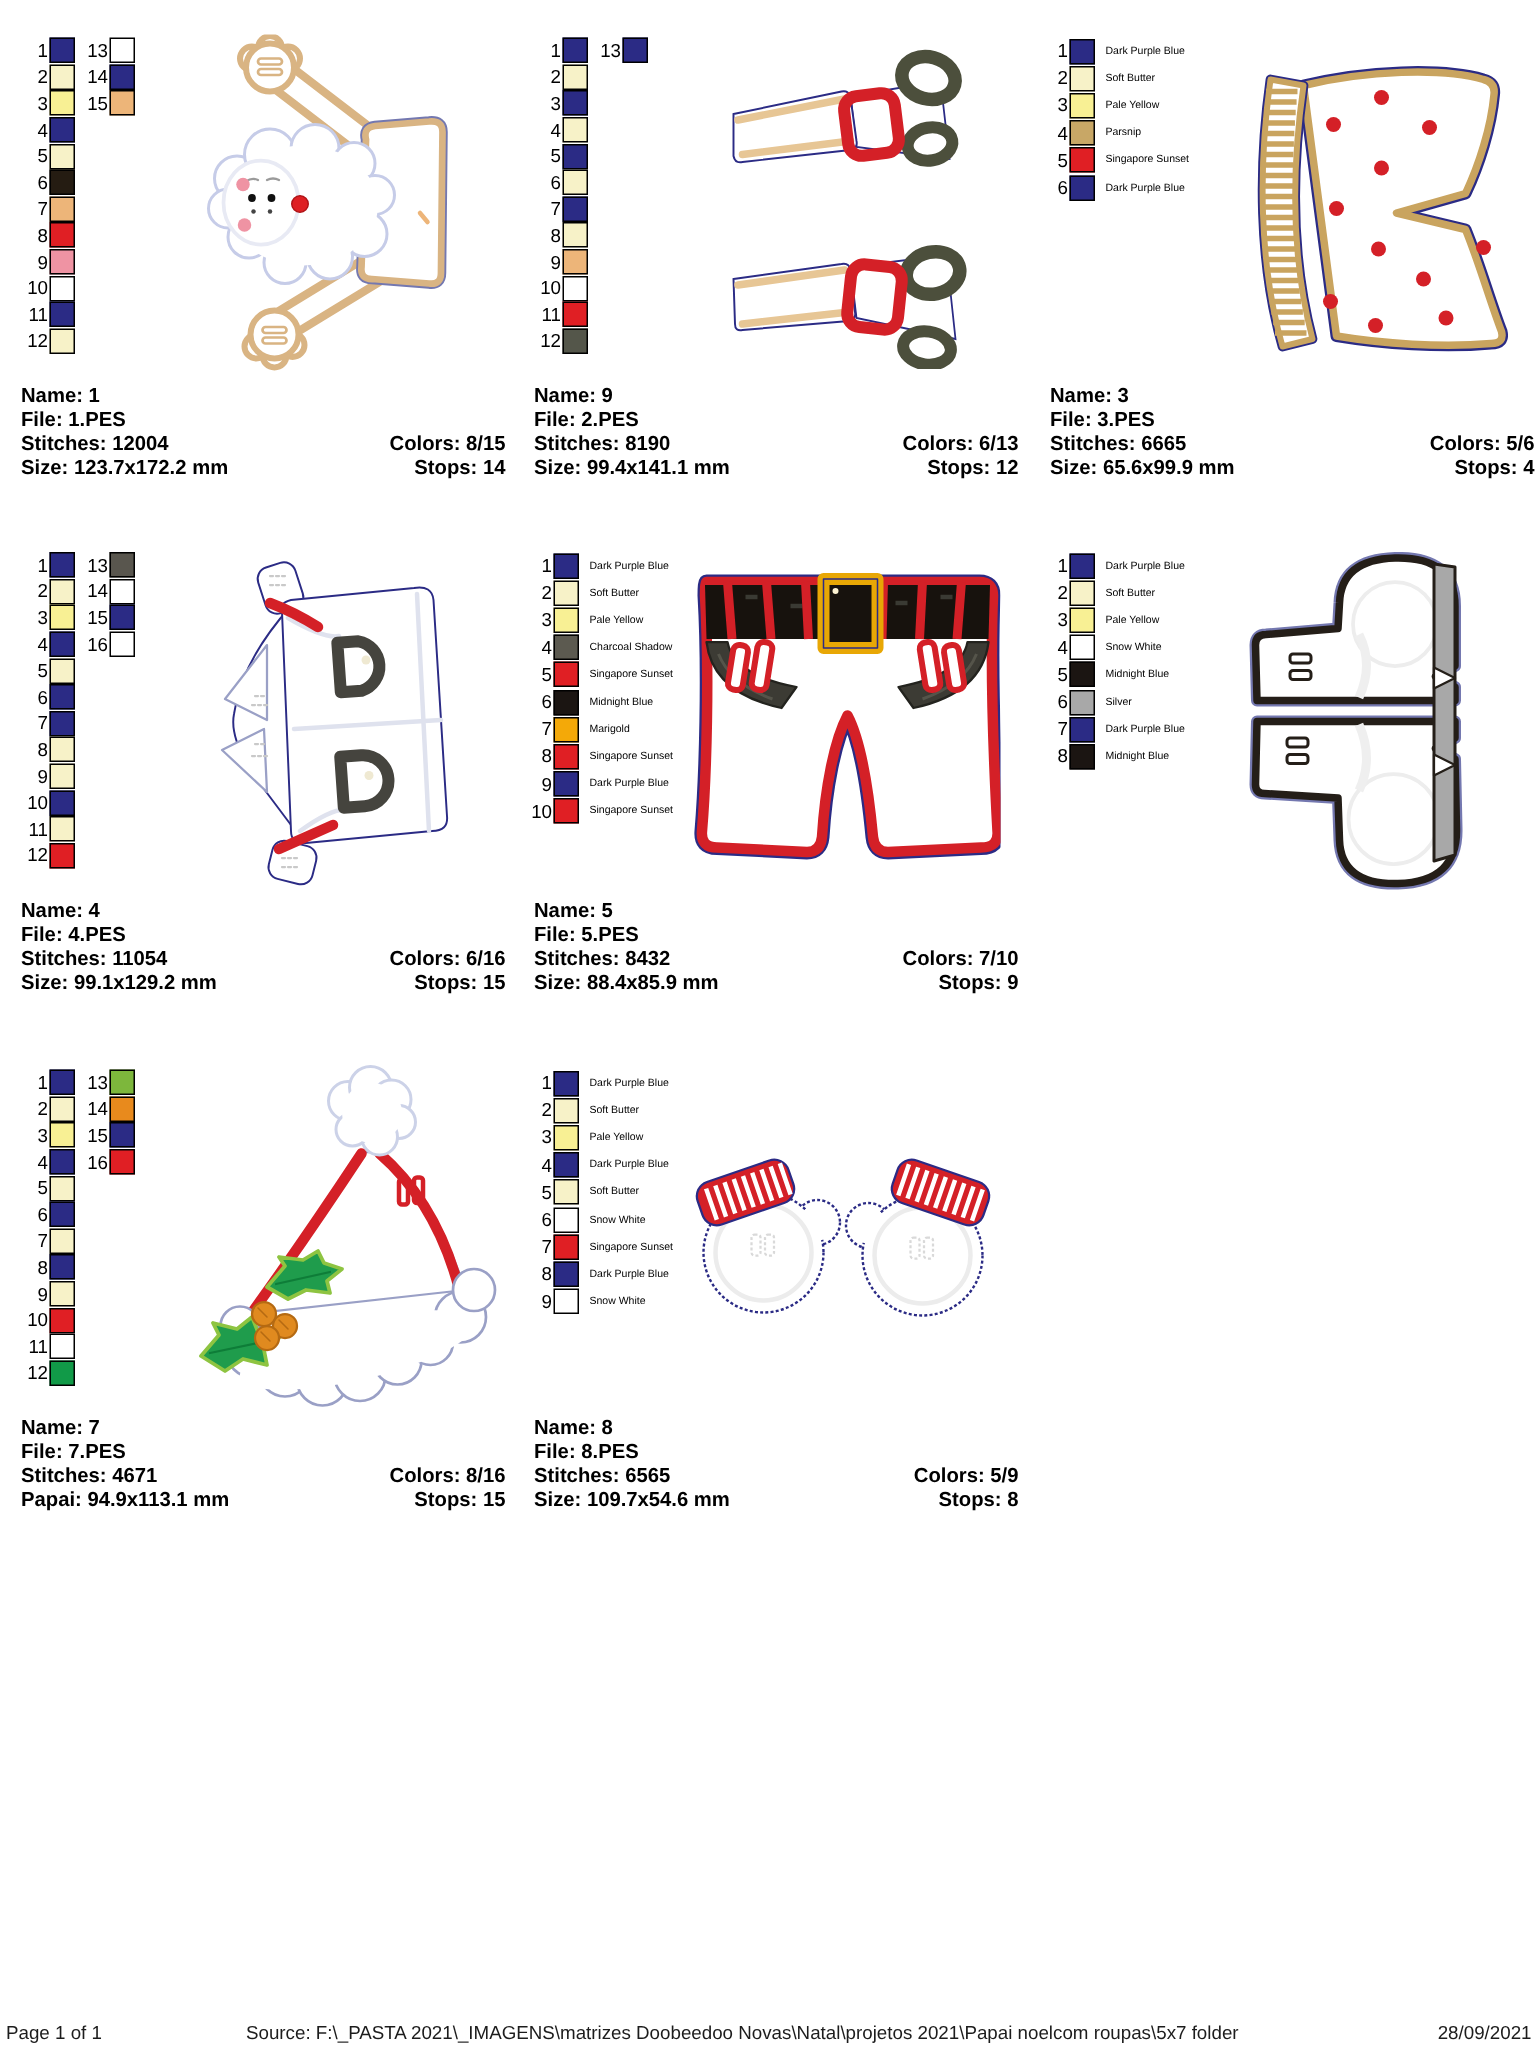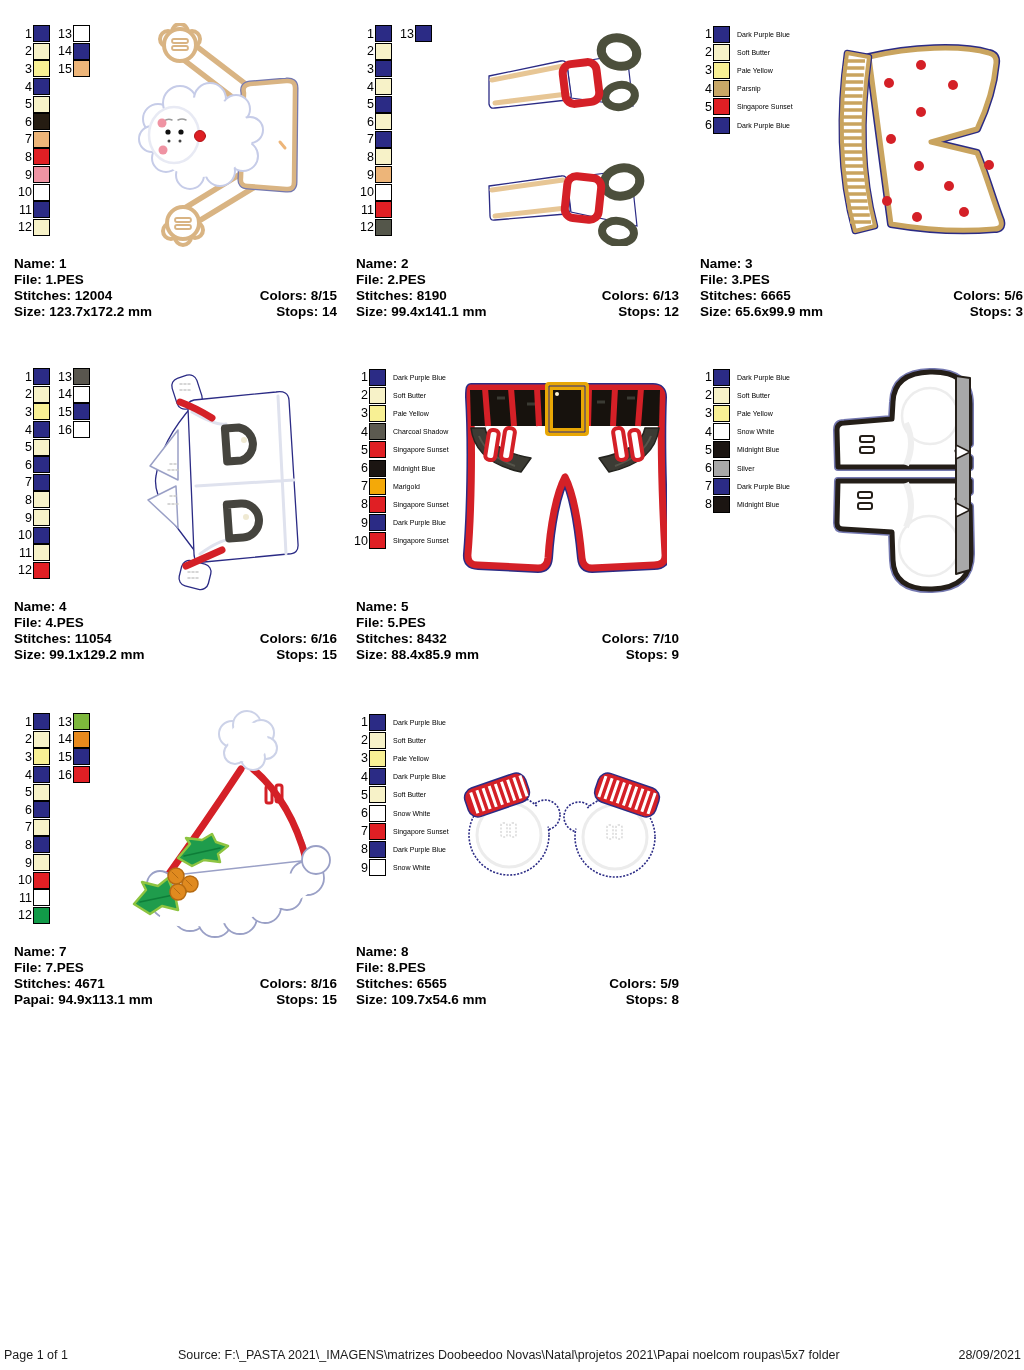--- a/index.html
+++ b/index.html
@@ -18,21 +18,21 @@
   .pal-label{font-size:7px;margin-left:7px;letter-spacing:0;}
   .meta{position:absolute;left:4px;right:5px;top:236px;font-size:13.5px;font-weight:bold;line-height:16px;}
   .meta-row{display:flex;justify-content:space-between;}
   .artwork-slot{position:absolute;inset:0;}
   .art{position:absolute;}
   #art-1{left:118px;top:3px}#art-2{left:115px;top:10px}#art-3{left:135px;top:5px}
   #art-4{left:120px;top:5px}#art-5{left:105px;top:15px}#art-6{left:130px;top:5px}
   #art-7{left:110px;top:0}#art-8{left:105px;top:55px}
   .footer{position:absolute;left:0;right:0;top:1348px;height:16px;font-size:12.5px;color:#1c1c1c;}
   .footer-page{position:absolute;left:4px;}
-  .footer-source{position:absolute;left:178px;}
+  .footer-source{position:absolute;left:164px;}
   .footer-date{position:absolute;right:3px;}
 </style>
 </head>
 <body>
 
 <div class="grid">
     <div class="cell pos-1">
     <div class="palette numeric">
         <div class="pal-row">
           <span class="pal-num">1</span>
@@ -233,21 +233,21 @@
       <path d="M25,160 L96,150" stroke="#e7c695" stroke-width="5" fill="none"></path>
       <path d="M28,186 L99,178" stroke="#e7c695" stroke-width="5" fill="none"></path>
       <ellipse cx="155" cy="152" rx="18" ry="14" fill="#ffffff" stroke="#4c4f3c" stroke-width="9" transform="rotate(-12 155 152)"></ellipse>
       <ellipse cx="151" cy="202" rx="16" ry="11" fill="#ffffff" stroke="#4c4f3c" stroke-width="8" transform="rotate(8 151 202)"></ellipse>
       <rect x="99" y="147" width="34" height="42" rx="9" fill="none" stroke="#d42027" stroke-width="8" transform="rotate(6 116 168)"></rect>
     </g>
   </svg>
       </div>
     <div class="meta">
       <div class="meta-row">
-          <span>Name: 2</span>
+          <span>Name: 9</span>
         </div>
       <div class="meta-row">
           <span>File: 2.PES</span>
         </div>
       <div class="meta-row">
           <span>Stitches: 8190</span>
           <span>Colors: 6/13</span>
         </div>
       <div class="meta-row">
           <span>Size: 99.4x141.1 mm</span>
@@ -318,21 +318,21 @@
         </div>
       <div class="meta-row">
           <span>File: 3.PES</span>
         </div>
       <div class="meta-row">
           <span>Stitches: 6665</span>
           <span>Colors: 5/6</span>
         </div>
       <div class="meta-row">
           <span>Size: 65.6x99.9 mm</span>
-          <span>Stops: 3</span>
+          <span>Stops: 4</span>
         </div>
     </div>
   </div>
     <div class="cell pos-4">
     <div class="palette numeric">
         <div class="pal-row">
           <span class="pal-num">1</span>
           <span class="pal-swatch" style="background: rgb(43, 43, 133);"></span>
         </div>
         <div class="pal-row">

